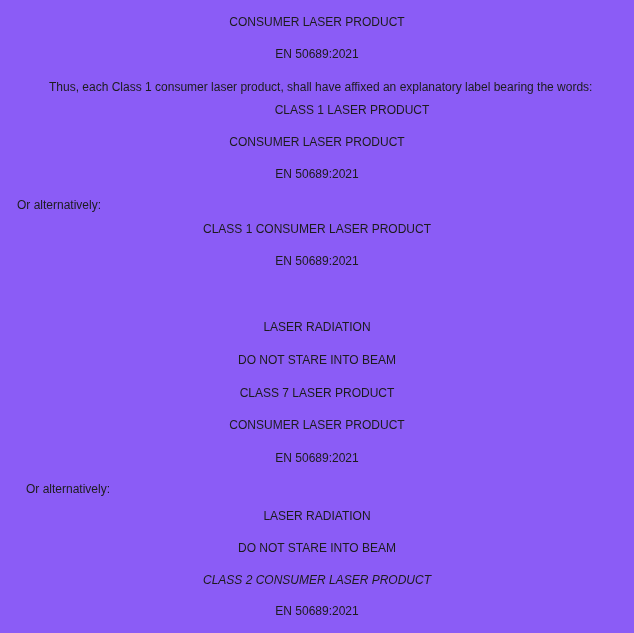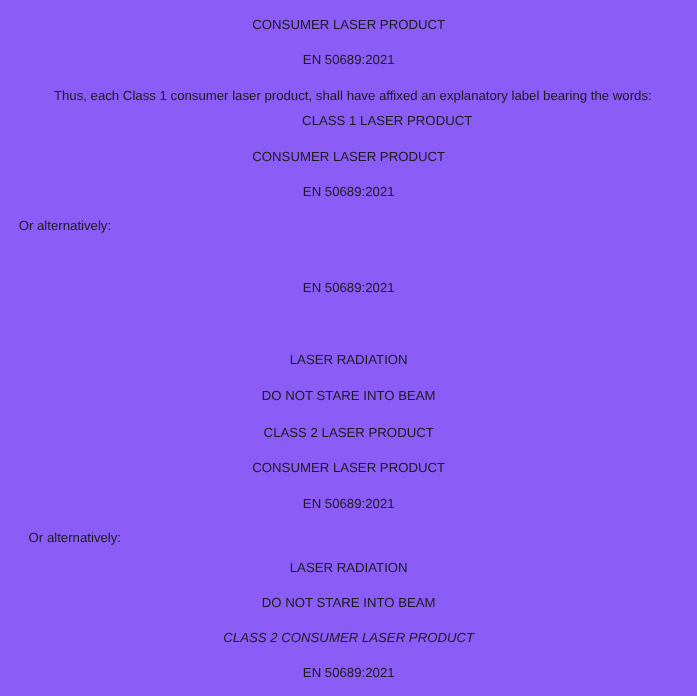--- a/index.html
+++ b/index.html
@@ -35,24 +35,25 @@
 <body>
 
 <div class="page">
   <p class="line" style="top:15px;">CONSUMER LASER PRODUCT</p>
   <p class="line" style="top:47px;">EN 50689:2021</p>
   <p class="line left" style="top:80px; left:7px;margin-left:42px;">Thus, each Class 1 consumer laser product, shall have affixed an explanatory label bearing the words:</p>
   <p class="line" style="top:103px;padding-left:35px;">CLASS 1 LASER PRODUCT</p>
   <p class="line" style="top:135px;">CONSUMER LASER PRODUCT</p>
   <p class="line" style="top:167px;">EN 50689:2021</p>
   <p class="line left" style="top:198px; left:17px;">Or alternatively:</p>
+  <p class="line" style="top:222px;">CLASS 1 CONSUMER LASER PRODUCT</p>
   <p class="line" style="top:254px;">EN 50689:2021</p>
   <p class="line" style="top:320px;">LASER RADIATION</p>
   <p class="line" style="top:353px;">DO NOT STARE INTO BEAM</p>
-  <p class="line" style="top:386px;">CLASS 2 LASER PRODUCT</p>
+  <p class="line" style="top:386px;">CLASS 7 LASER PRODUCT</p>
   <p class="line" style="top:418px;">CONSUMER LASER PRODUCT</p>
   <p class="line" style="top:451px;">EN 50689:2021</p>
   <p class="line left" style="top:482px; left:26px;">Or alternatively:</p>
   <p class="line" style="top:509px;">LASER RADIATION</p>
   <p class="line" style="top:541px;">DO NOT STARE INTO BEAM</p>
   <p class="line" style="top:573px;font-style:italic;">CLASS 2 CONSUMER LASER PRODUCT</p>
   <p class="line" style="top:604px;">EN 50689:2021</p>
 </div>
 
 </body></html>

